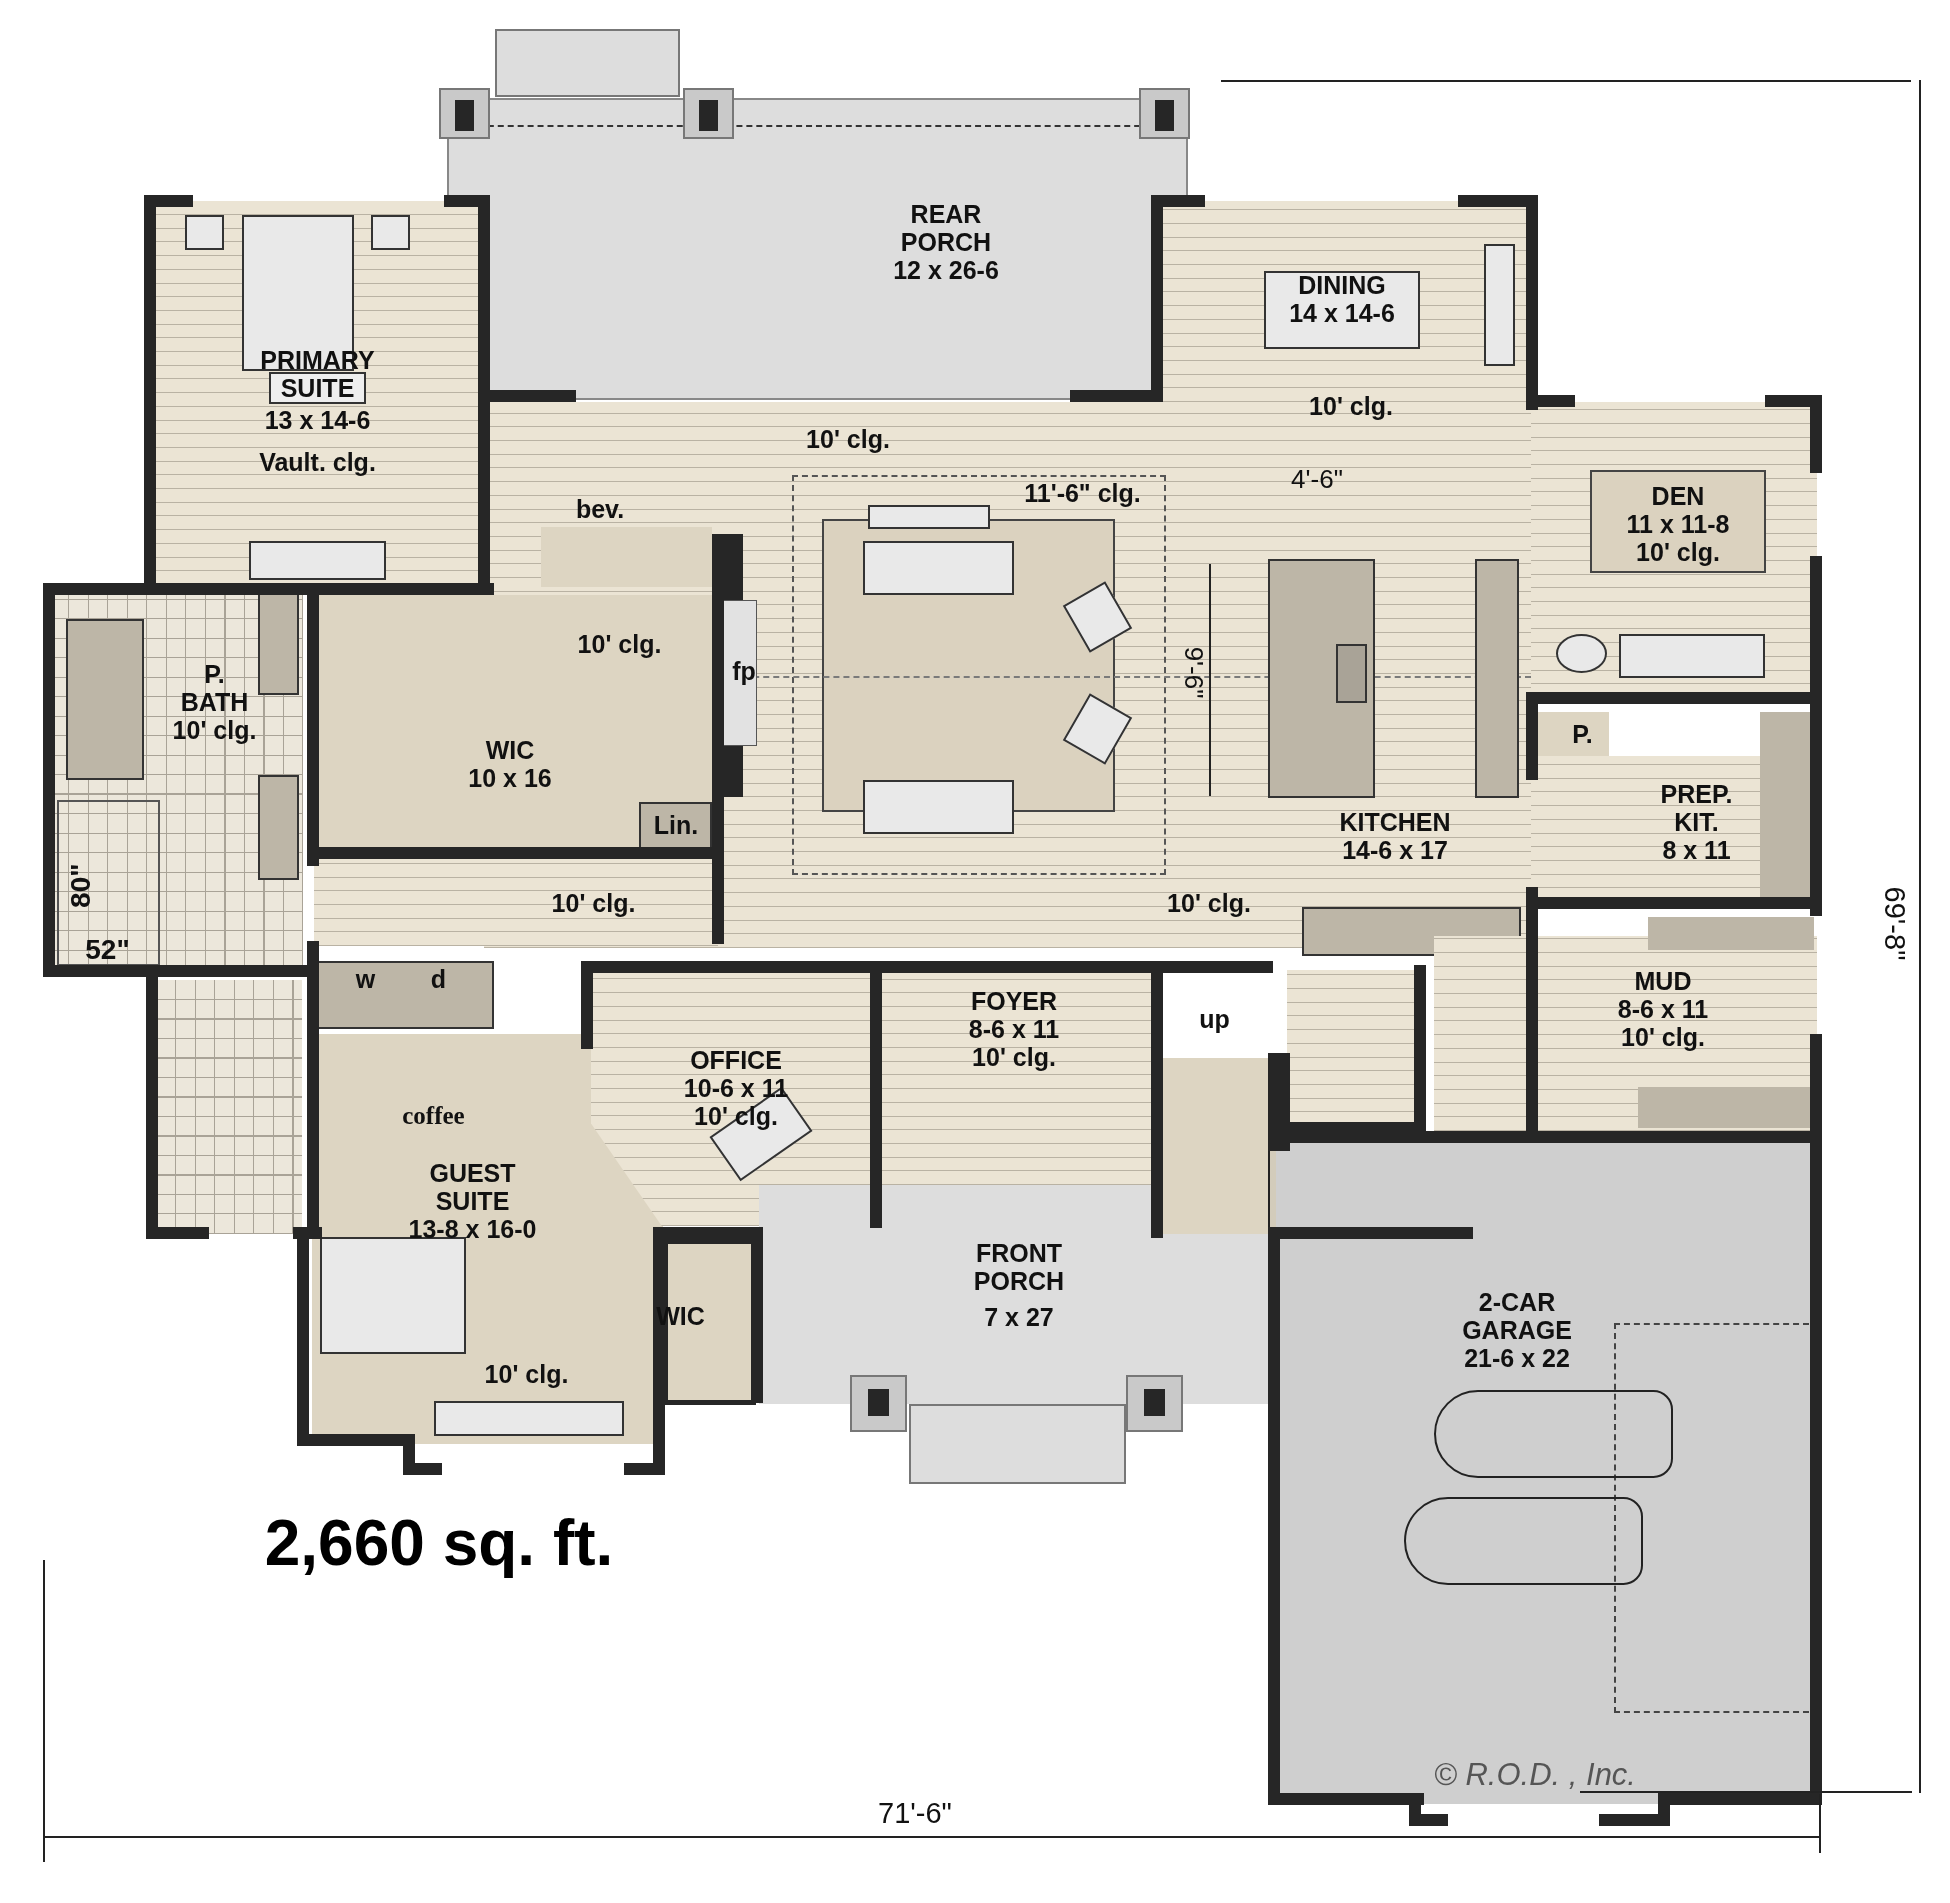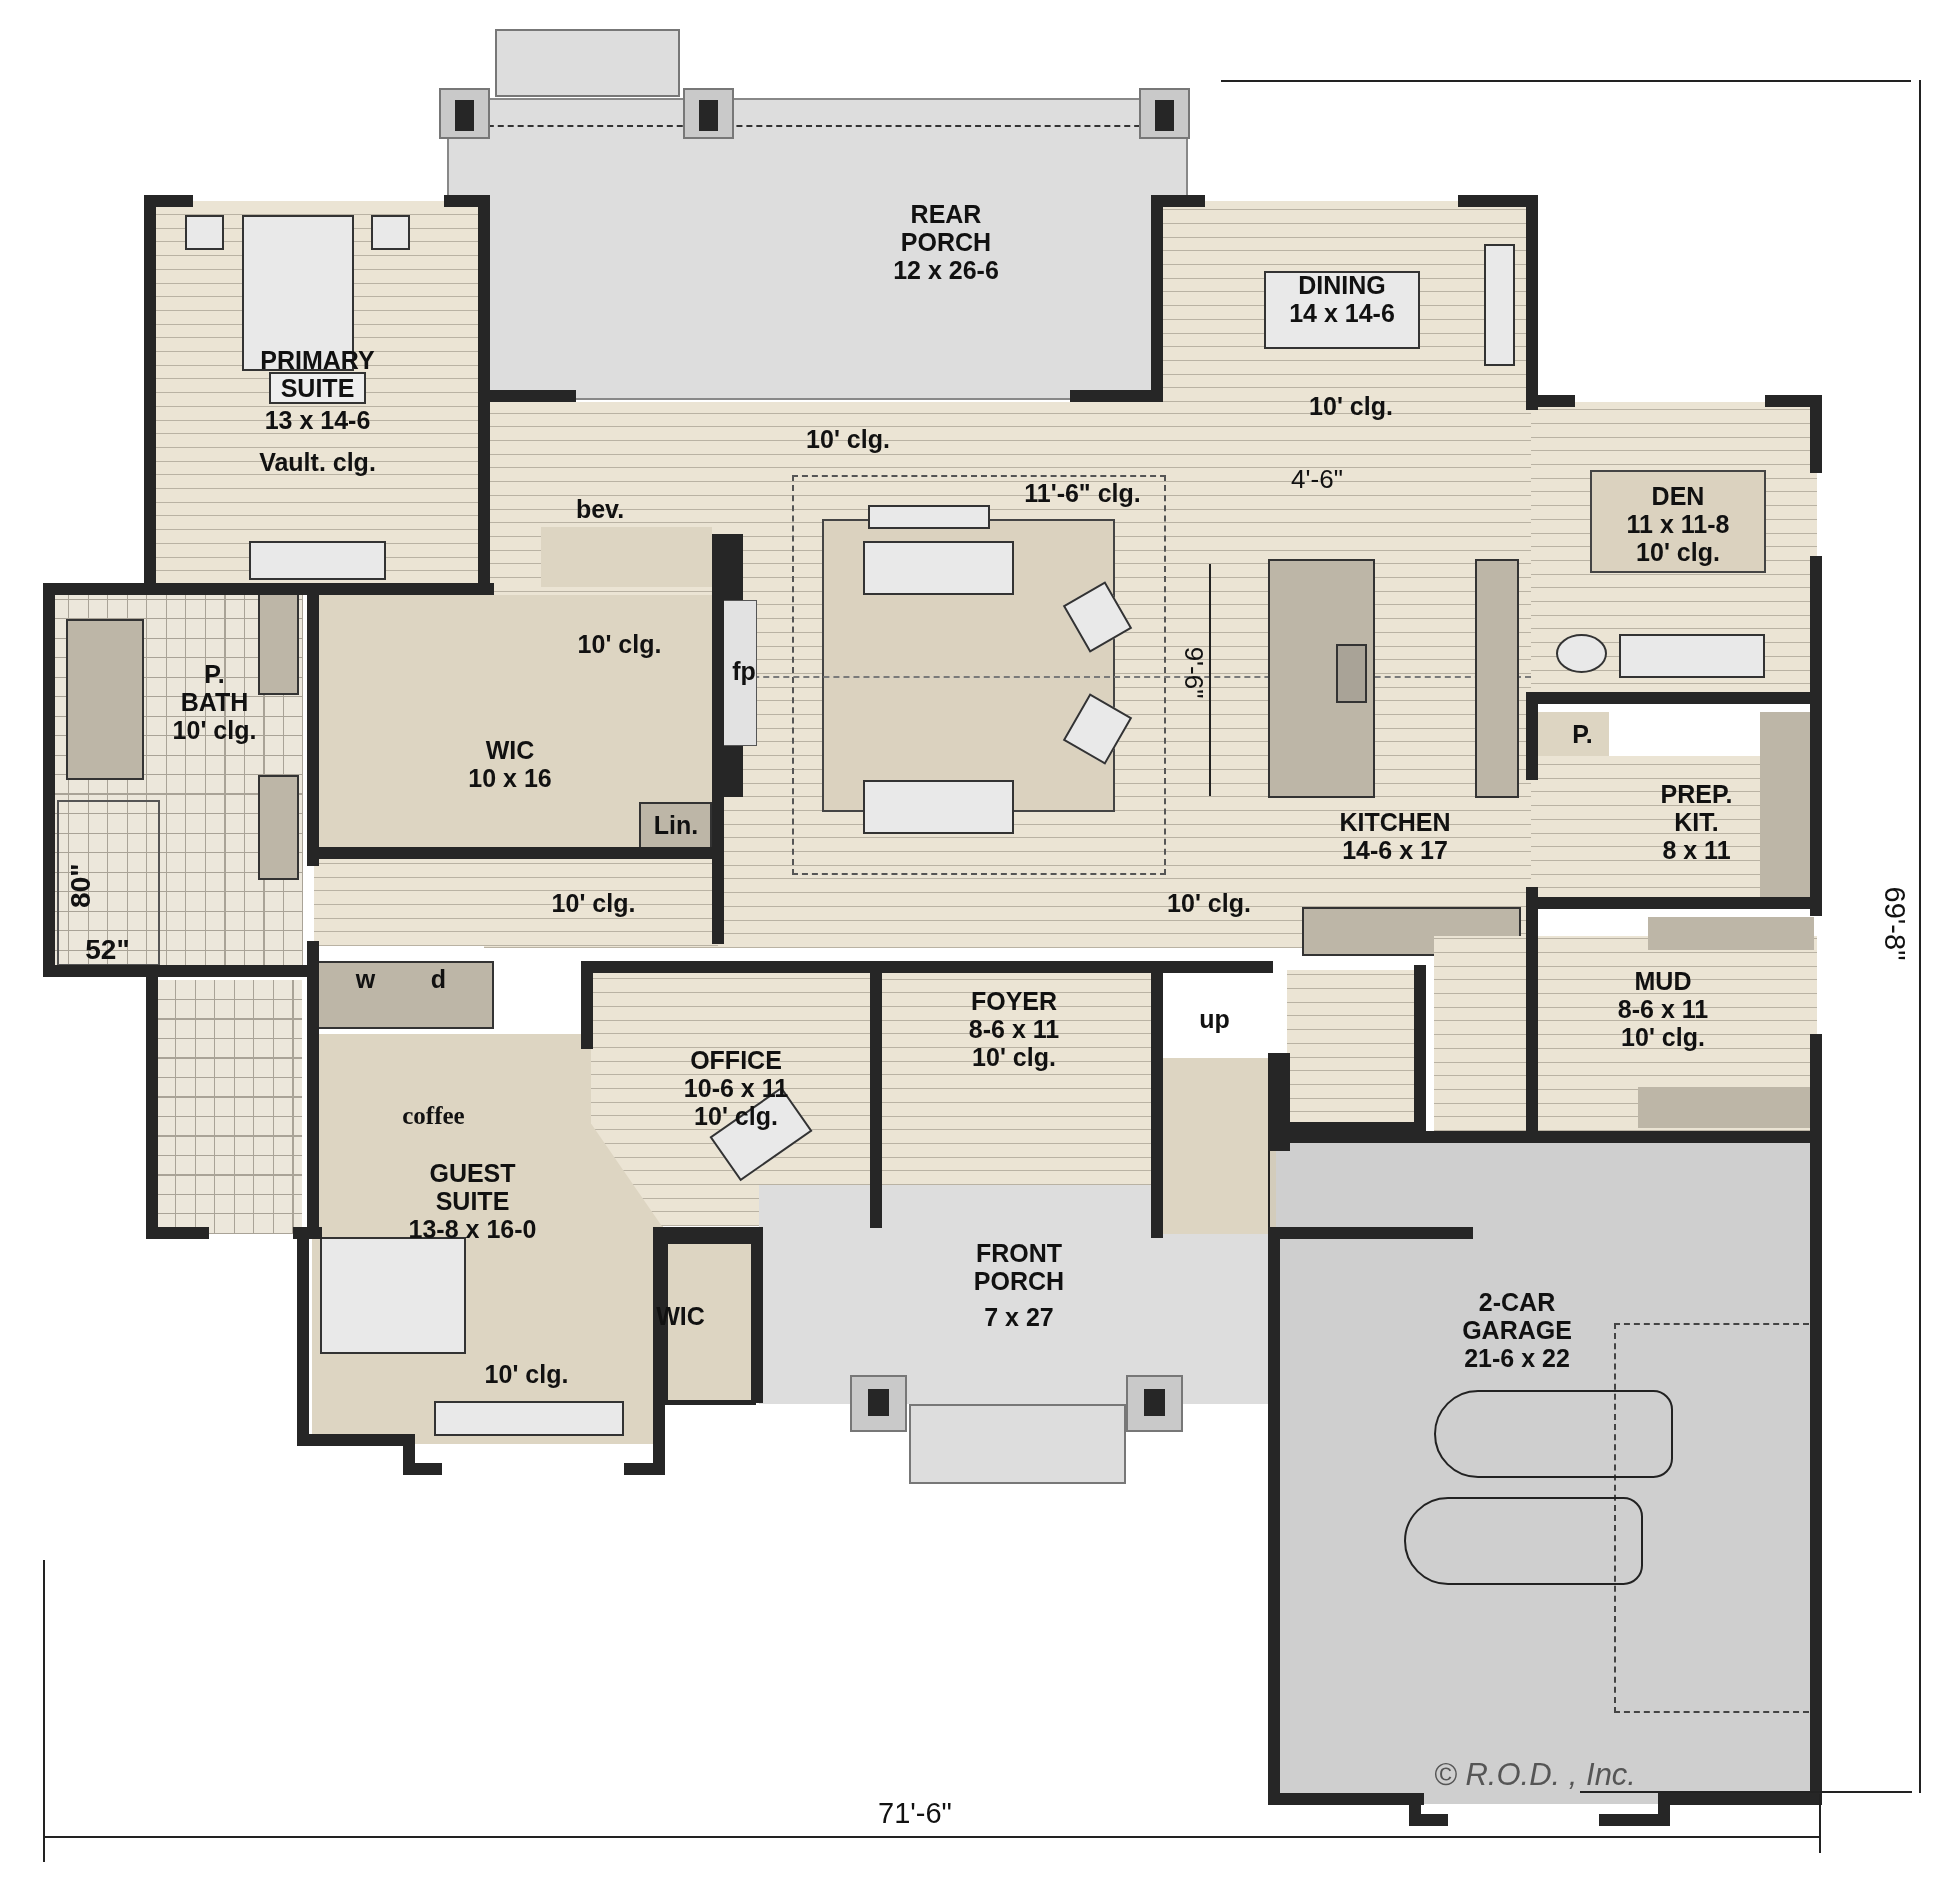--- a/index.html
+++ b/index.html
@@ -280,20 +280,21 @@
   <div class="lbl big" style="left:644px;top:1302px;width:73px;">WIC</div>
 
   <div class="lbl big" style="left:1429px;top:1252px;width:176px;margin-top:36px;">
     <div>2-CAR</div>
     <div>GARAGE</div>
     <div>21-6 x 22</div>
   </div>
   <div class="abs" style="left:1434px;top:1757px;font-size:31px;font-style:italic;color:#555;white-space:nowrap;">© R.O.D. , Inc.</div>
 
   <div class="abs title" style="left:195px;top:1507px;width:488px;">
+    <div>2,660 sq. ft.</div>
   </div>
 
   <div class="abs hline" style="left:44px;top:1836px;width:1775px;"></div>
   <div class="abs vline" style="left:43px;top:1560px;height:302px;"></div>
   <div class="abs vline" style="left:1819px;top:1794px;height:59px;"></div>
   <div class="abs dimtext" style="left:878px;top:1797px;">71'-6"</div>
 
   <div class="abs hline" style="left:1221px;top:80px;width:690px;"></div>
   <div class="abs hline" style="left:1580px;top:1791px;width:332px;"></div>
   <div class="abs vline" style="left:1919px;top:80px;height:1713px;"></div>

